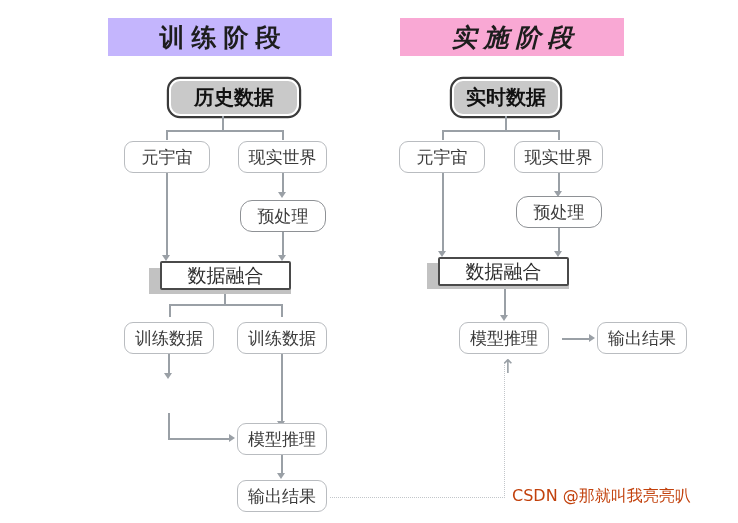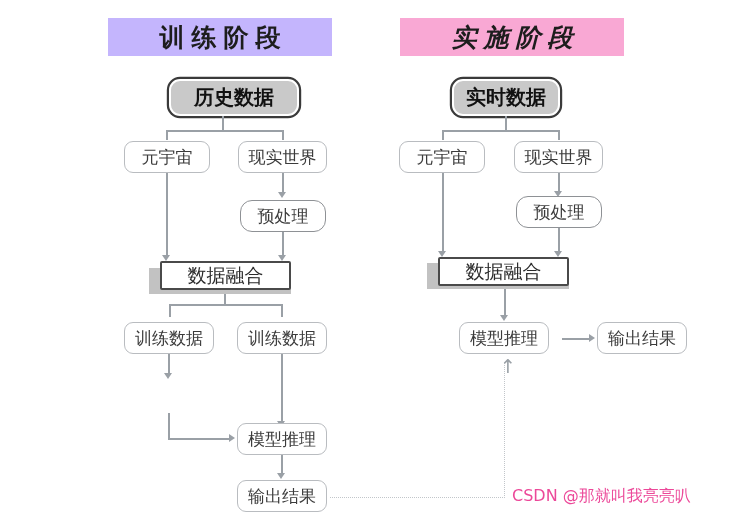--- a/index.html
+++ b/index.html
@@ -116,21 +116,21 @@
   .arrow-glyph {
     position: absolute;
     color: #9aa0a6;
     font-size: 19px;
     line-height: 1;
   }
 
   
   .watermark {
     position: absolute;
-    color: #ec4899;
+    color: #c2410c;
     font-size: 16px;
     white-space: nowrap;
   }
 </style>
 </head>
 <body>
 
 <div id="canvas">
 
   <div class="phase-band band-left" style="left:108px; top:18px; width:224px; height:38px;">训练阶段</div>

